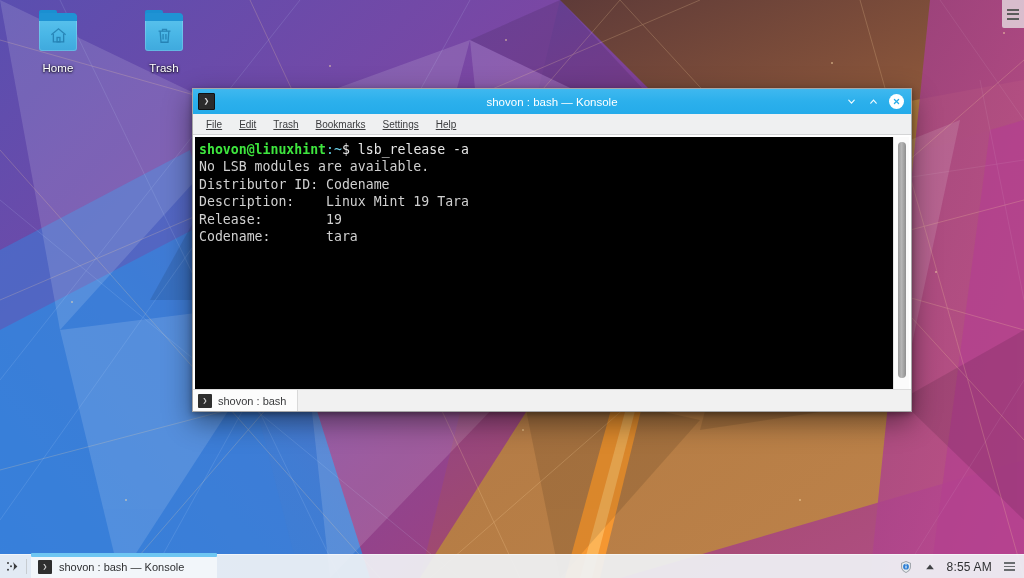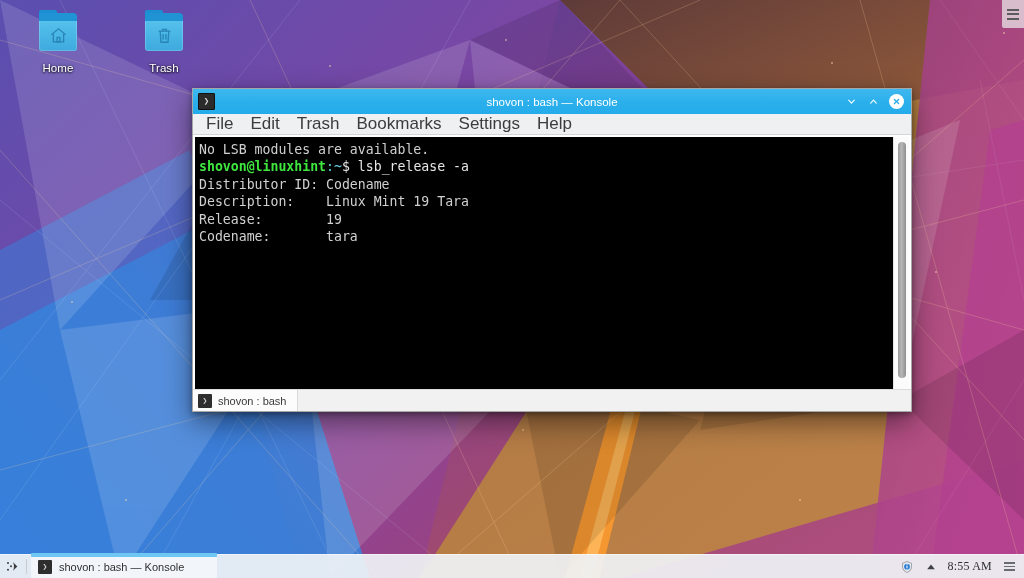--- a/index.html
+++ b/index.html
@@ -72,21 +72,21 @@
     width:15px; height:15px; border-radius:50%; background:#ffffff;
     display:flex; align-items:center; justify-content:center;
   }
   .winbtns .close svg{ width:9px; height:9px; }
 
   .menubar{
     height:21px; background:#eff0f1; border-bottom:1px solid #d4d5d6;
     display:flex; align-items:center; padding-left:5px; gap:1px;
   }
   .menubar span{
-    font-size:17px; color:#3b3c3e; padding:2px 8px; cursor:pointer; border-radius:2px;
+    font-size:10px; color:#3b3c3e; padding:2px 8px; cursor:pointer; border-radius:2px;text-decoration:underline;
   }
 
   .term-wrap{
     background:#ffffff; padding:2px 2px 0 2px;
     height:254px; display:flex;
   }
   .terminal{
     flex:1; background:#000000; position:relative;
     font-family:"DejaVu Sans Mono","Liberation Mono", monospace;
     font-size:13.2px; line-height:17.4px;
@@ -146,21 +146,21 @@
   .tb-task .ticon{
     width:14px; height:14px; background:#2e2e2e; border-radius:1px;
     display:flex; align-items:center; justify-content:center;
     color:#cfcfcf; font-family:"Liberation Mono", monospace; font-size:8px;
   }
   .tb-task .tlabel{ font-size:11px; color:#2f3032; white-space:nowrap; }
   .tb-spacer{ flex:1; }
   .tb-tray{ display:flex; align-items:center; gap:9px; padding-right:6px; }
   .tray-ico{ width:15px; height:15px; cursor:pointer; display:flex; align-items:center; justify-content:center; }
   .tray-ico svg{ width:14px; height:14px; }
-  .tb-clock{ font-size:12px; color:#2f3032; cursor:pointer; letter-spacing:.2px;font-family:Liberation Serif, serif; }
+  .tb-clock{ font-size:12px; color:#2f3032; cursor:pointer; letter-spacing:.2px; }
   .tb-menu{ display:flex; flex-direction:column; gap:2px; cursor:pointer; padding:0 3px; }
   .tb-menu i{ display:block; width:11px; height:1.6px; background:#6a6d70; }
 </style>
 </head>
 <body>
 
 <div id="wallpaper">
   <svg viewBox="0 0 1024 578" preserveAspectRatio="none" xmlns="http://www.w3.org/2000/svg">
     <defs>
       <linearGradient id="bg" x1="0" y1="0" x2="1" y2="1">
@@ -339,22 +339,22 @@
     <span>File</span>
     <span>Edit</span>
     <span>Trash</span>
     <span>Bookmarks</span>
     <span>Settings</span>
     <span>Help</span>
   </div>
 
   <div class="term-wrap">
     <div class="terminal">
+      <div class="line"><span class="u">shovon@linuxhint</span><span class="h">:~</span><span class="w">$ </span><span class="w">lsb_release -a</span></div>
       <div class="line">No LSB modules are available.</div>
-      <div class="line"><span class="u">shovon@linuxhint</span><span class="h">:~</span><span class="w">$ </span><span class="w">lsb_release -a</span></div>
       <div class="line">Distributor ID: Codename</div>
       <div class="line">Description:    Linux Mint 19 Tara</div>
       <div class="line">Release:        19</div>
       <div class="line">Codename:       tara</div>
     </div>
     <div class="scrollbar">
       <div class="scroll-thumb"></div>
     </div>
   </div>
 

